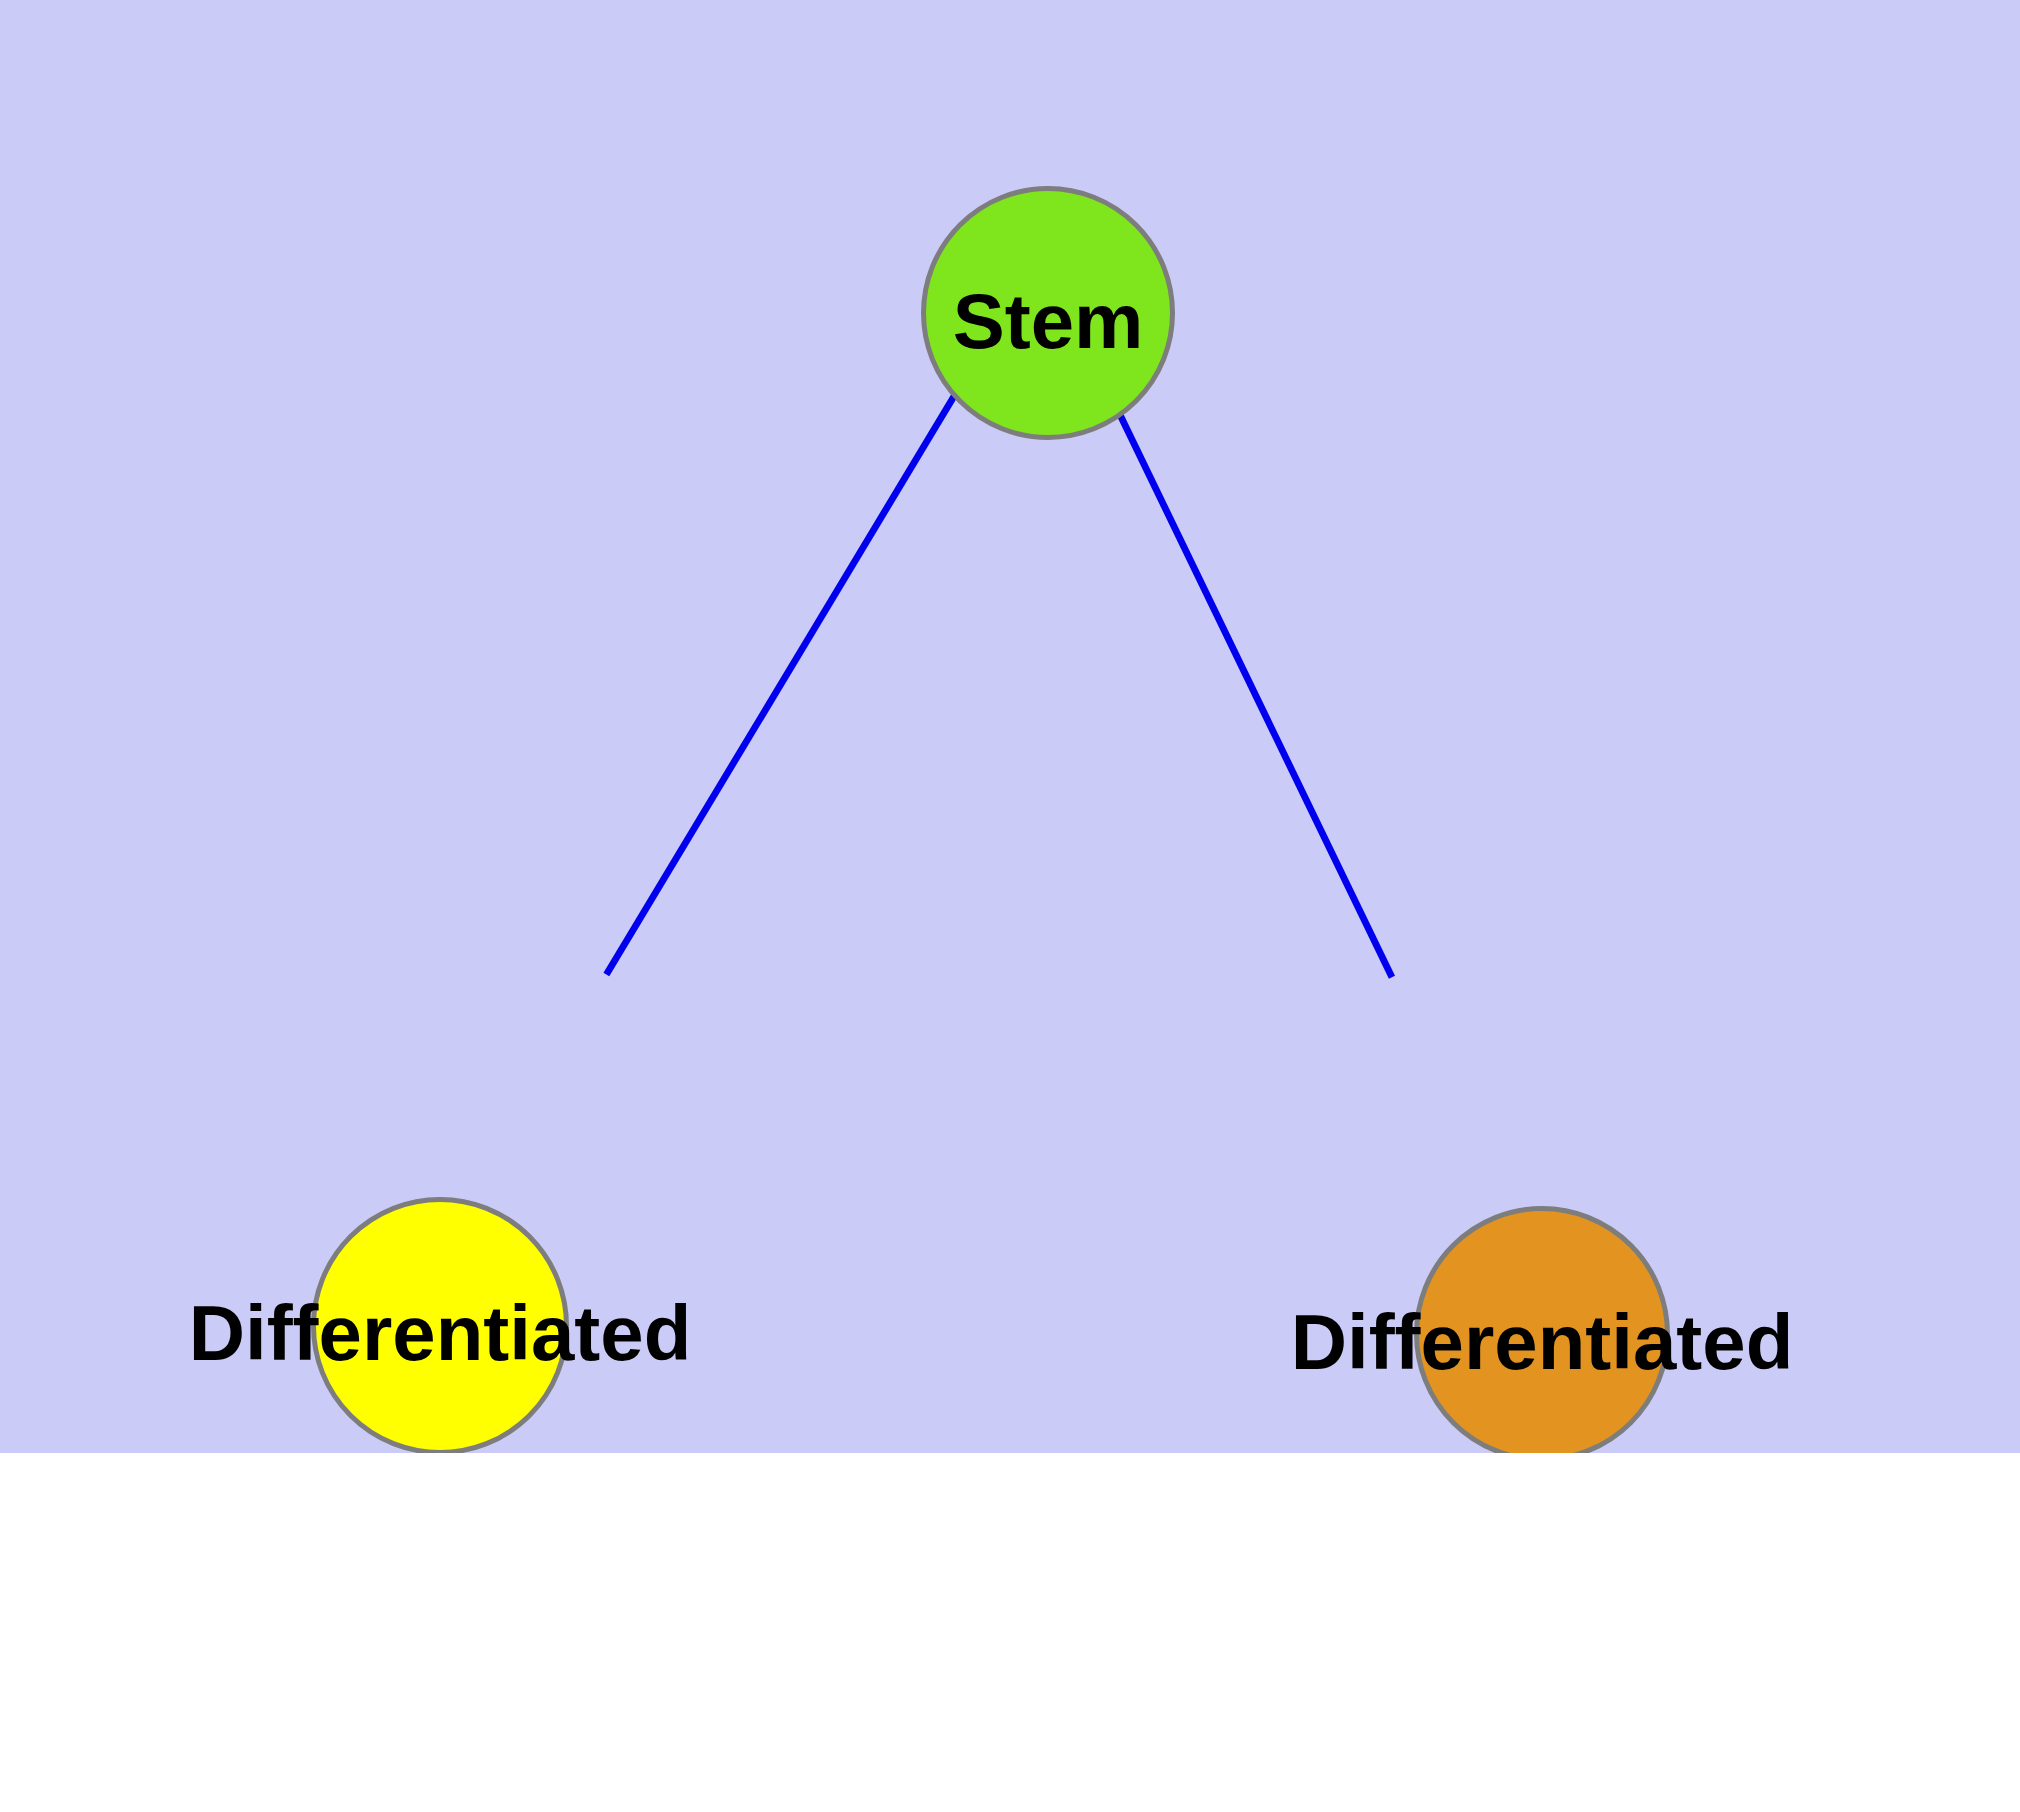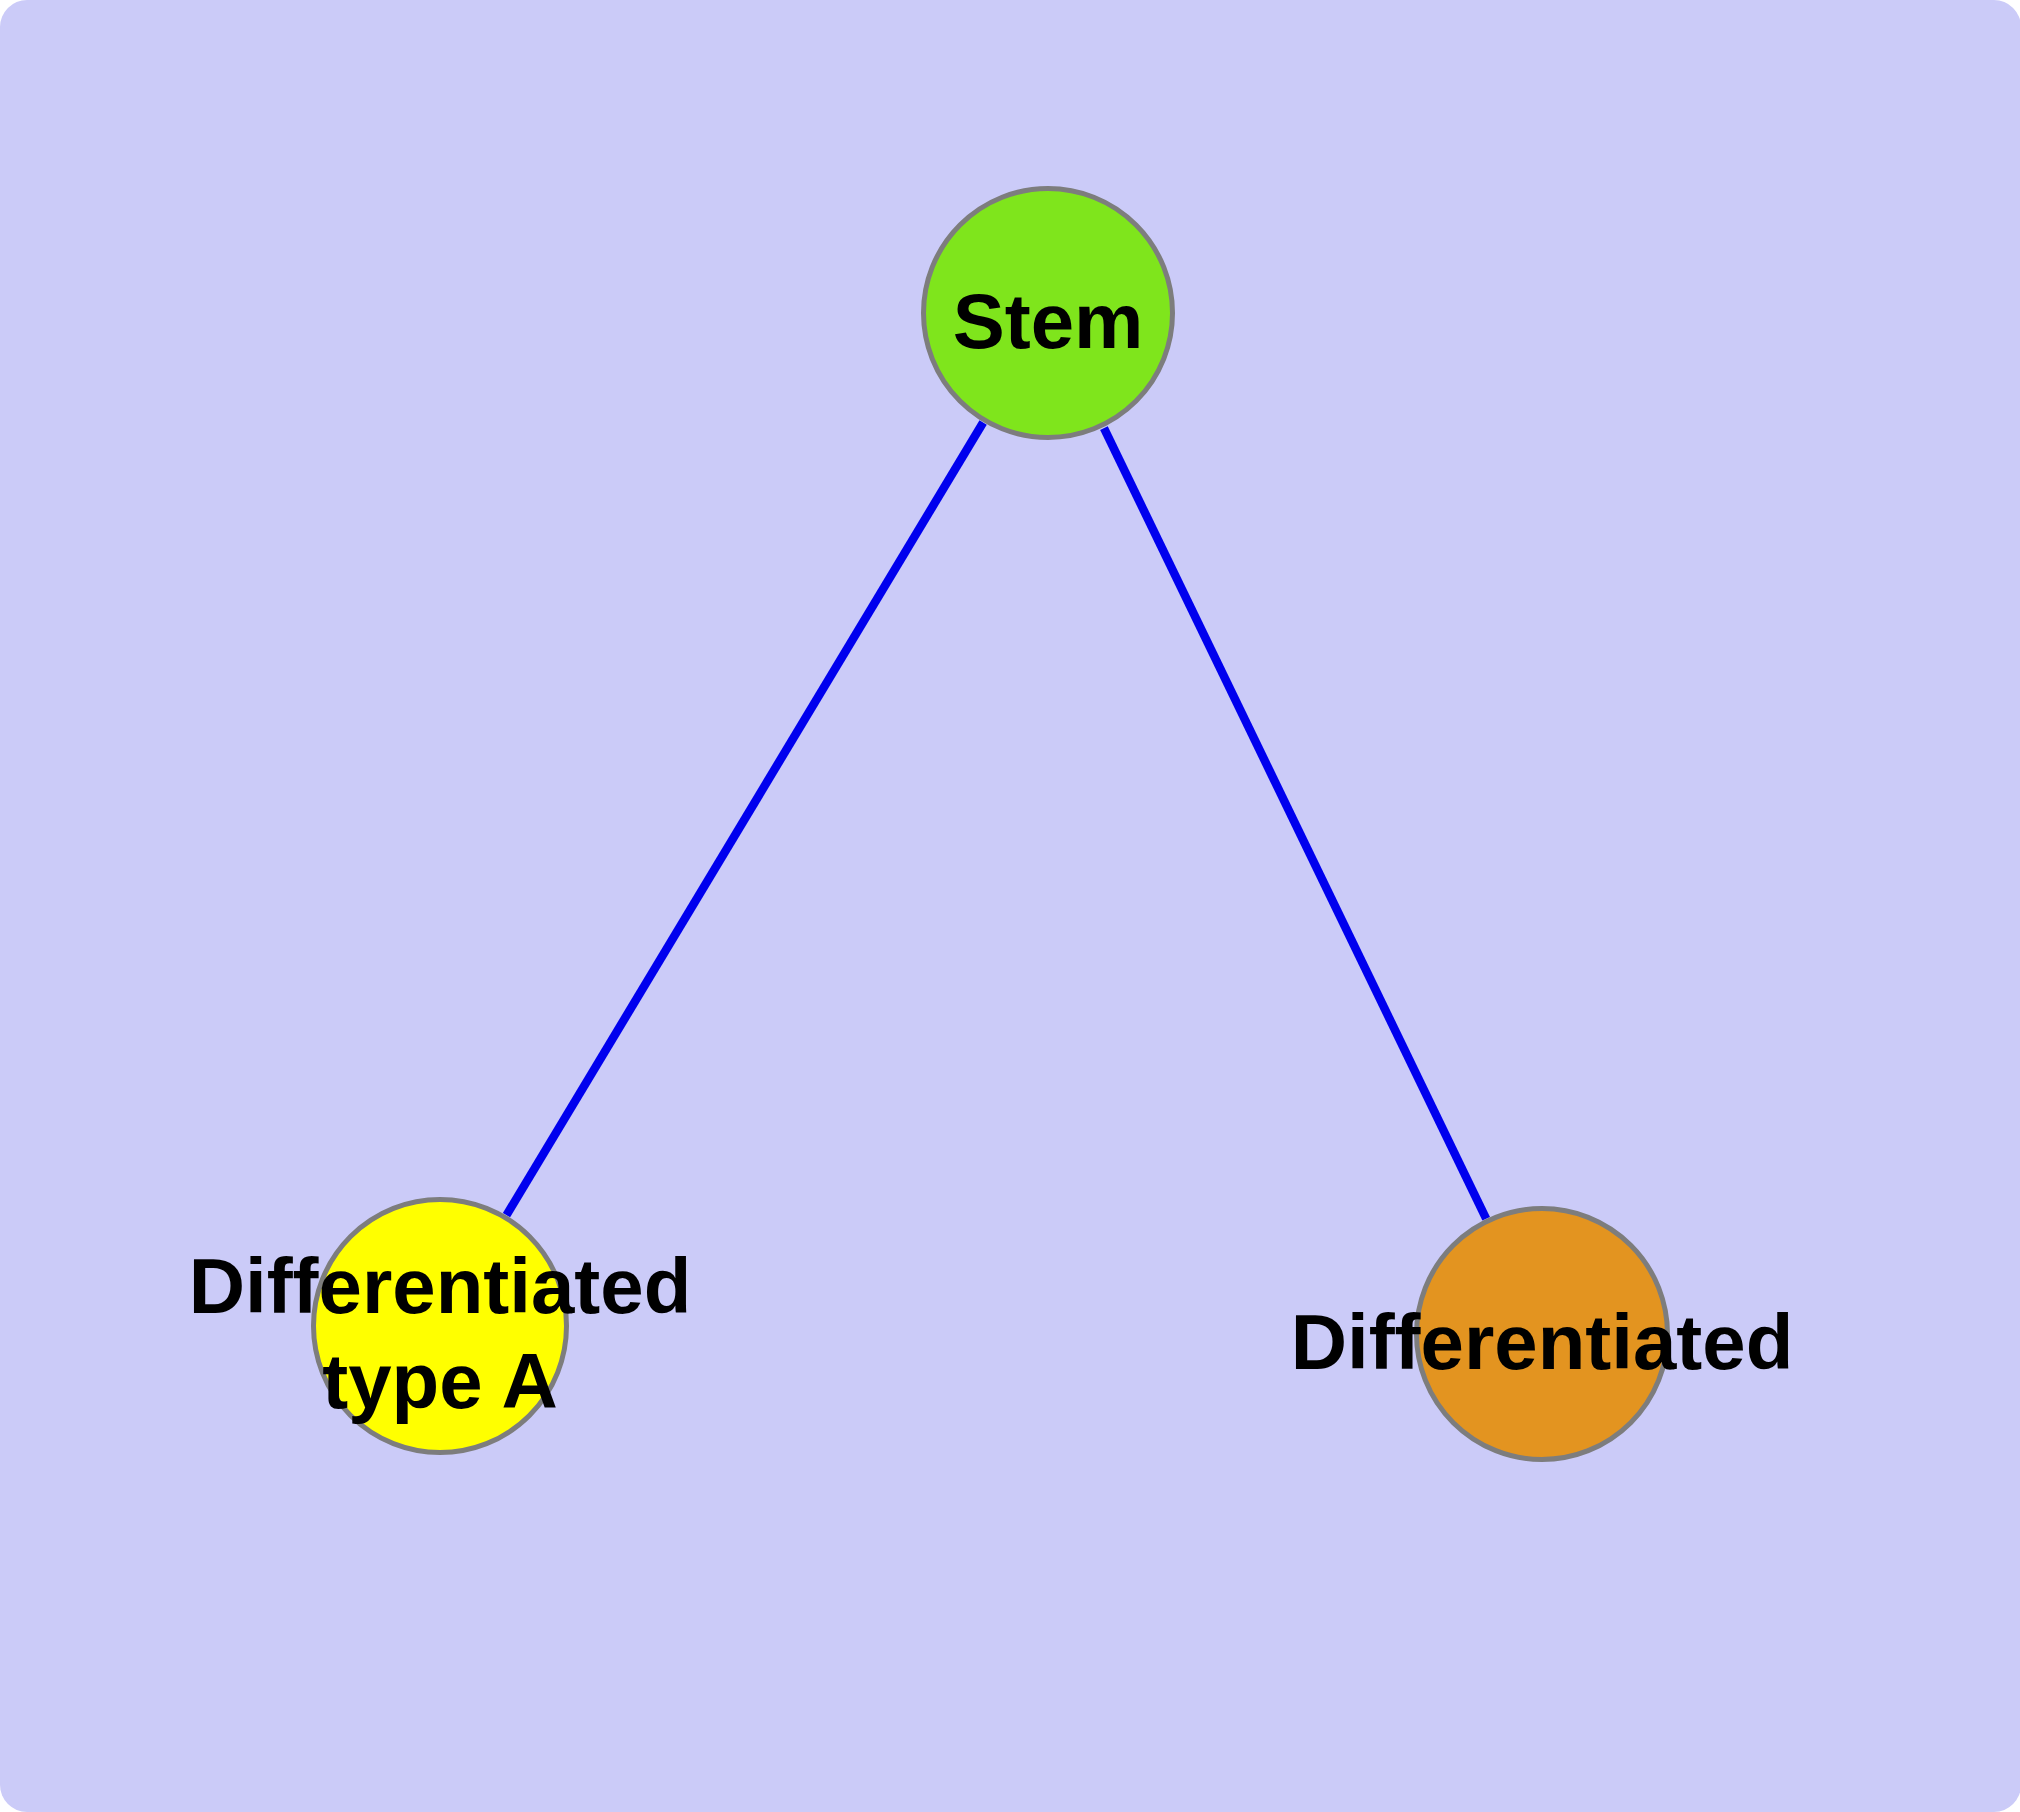--- a/index.html
+++ b/index.html
@@ -3,23 +3,22 @@
 <meta charset="utf-8">
 <style>
   html, body {
     margin: 0;
     padding: 0;
     font-family: "Liberation Sans", sans-serif;
   }
   .canvas {
     position: relative;
     width: 2021px;
-    height: 1812px;
+    height: 1453px;
     overflow: hidden;
-    border-radius: 27px;
   }
   .edges-layer {
     position: absolute;
     left: 0;
     top: 0;
     width: 100%;
     height: 100%;
   }
   .node {
     position: absolute;
@@ -47,21 +46,20 @@
       <line x1="1302.281360746602" y1="505.0494129534519" x2="1753.2834301817538" y2="1438.0502576268584" stroke="#0000EE" stroke-width="10" stroke-linecap="butt"></line>
     </svg>
   <div id="nodes-layer">
       <div class="node" style="left: 921px; top: 186px; width: 254px; height: 254px; background: rgb(127, 229, 28); border: 5.1px solid rgb(125, 125, 125);"></div>
       <div class="node-label" style="left: 1048px; top: 322px; color: rgb(0, 0, 0); font-size: 78px;">
         <span class="label-line">Stem</span>
       </div>
       <div class="node" style="left: 311px; top: 1197px; width: 258px; height: 258px; background: rgb(255, 255, 0); border: 5.1px solid rgb(125, 125, 125);"></div>
       <div class="node-label" style="left: 440px; top: 1334px; color: rgb(0, 0, 0); font-size: 78px;">
         <span class="label-line">Differentiated</span>
-        <span class="label-line">type A</span>
       </div>
       <div class="node" style="left: 1414px; top: 1206px; width: 256px; height: 256px; background: rgb(227, 148, 32); border: 5.1px solid rgb(125, 125, 125);"></div>
       <div class="node-label" style="left: 1542px; top: 1343px; color: rgb(0, 0, 0); font-size: 78px;">
         <span class="label-line">Differentiated</span>
       </div>
     </div>
 </div>
 
 
 </body></html>

